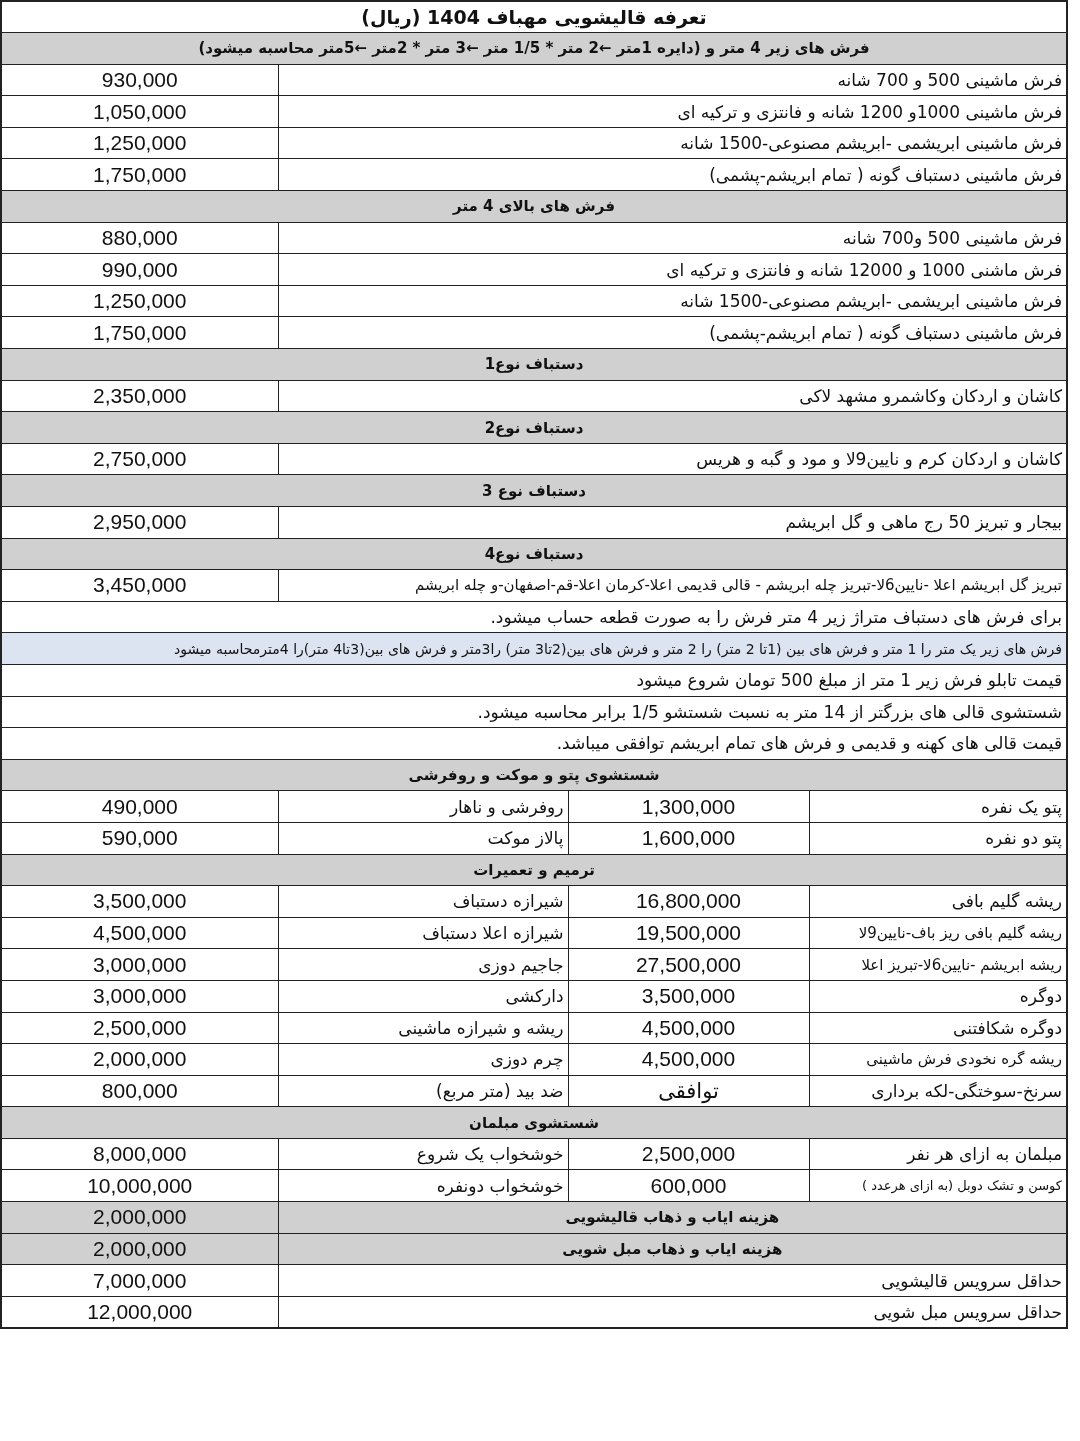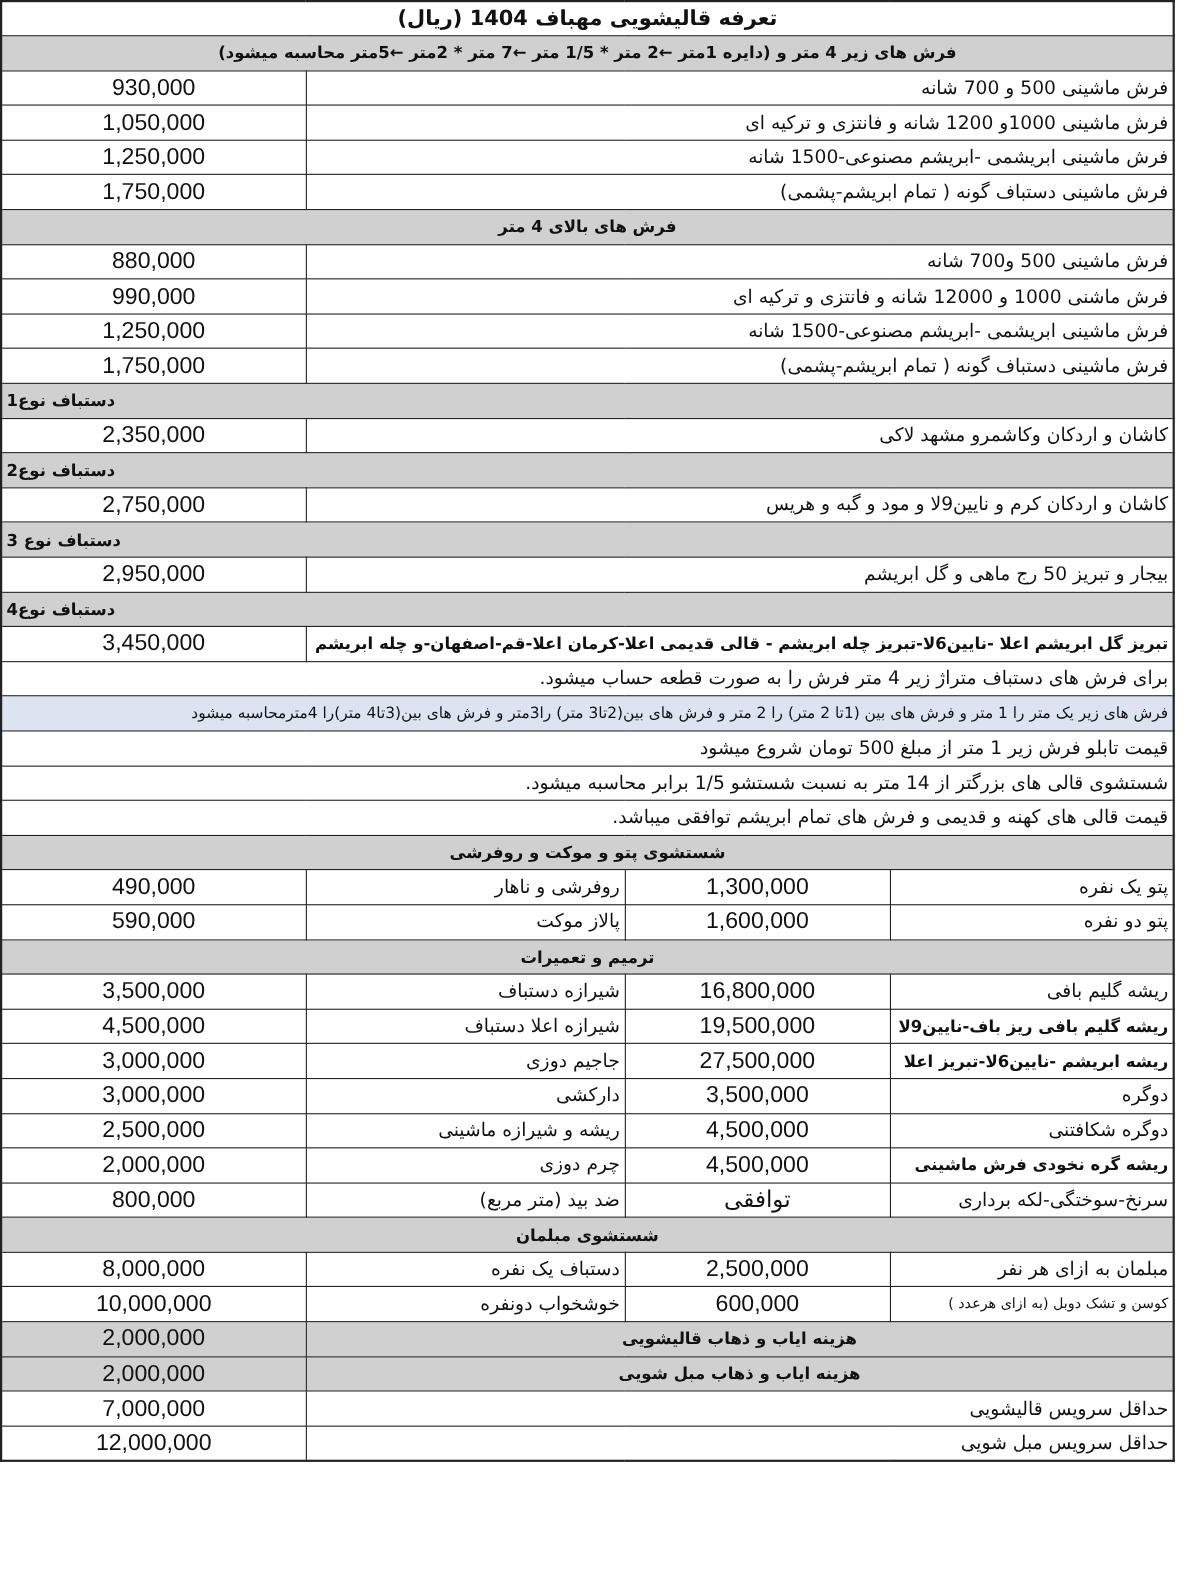--- a/index.html
+++ b/index.html
@@ -15,43 +15,43 @@
     height: 31.6px; padding: 0 4px;
     font-size: 17px; color: #111;
     white-space: nowrap; overflow: hidden;
     box-sizing: border-box;
   }
   #sheet td.num { text-align: center; font-family: "Liberation Sans", sans-serif; font-size: 21px; direction: ltr; margin-top: 47px; }
   #sheet td.txt { text-align: right; direction: rtl; }
   #sheet td.title { text-align: center; direction: rtl; font-weight: bold; font-size: 19px; background: #fff; }
   #sheet tr.gray td { background: #d0d0d0; }
   #sheet tr.gray td.hdr { text-align: center; direction: rtl; font-weight: bold; font-size: 15px; }
-  #sheet tr.gray td.hdr-r { text-align: left; direction: rtl; font-weight: bold; font-size: 15px; }
+  #sheet tr.gray td.hdr-r { text-align: center; direction: rtl; font-weight: bold; font-size: 15px; }
   #sheet tr.blue td { background: #dce4f2; }
   #sheet tr.blue td.note { font-size: 14px; }
   #sheet td.note { text-align: right; direction: rtl; font-size: 17px; }
   #sheet td.bold-r { text-align: center; direction: rtl; font-weight: bold; font-size: 15px; }
-  #sheet td.sub { font-size: 15px; font-weight: bold; }
+  #sheet td.sub { font-size: 15px; }
 </style>
 </head>
 <body>
 
 <table id="sheet">
   <colgroup>
     <col style="width:277px">
       <col style="width:290px">
       <col style="width:241px">
       <col style="width:258px">
   </colgroup>
   <tbody>
     <tr>
       <td colspan="4" class="title">تعرفه قالیشویی مهباف 1404    (ریال)</td>
     </tr>
     <tr class="gray">
-      <td colspan="4" class="hdr">فرش های زیر 4 متر   و (دایره  1متر  ←2 متر *      1/5 متر ←7 متر *      2متر ←5متر  محاسبه میشود)</td>
+      <td colspan="4" class="hdr">فرش های زیر 4 متر   و (دایره  1متر  ←2 متر *      1/5 متر ←3 متر *      2متر ←5متر  محاسبه میشود)</td>
     </tr>
 
     <tr>
       <td class="num">930,000</td>
       <td colspan="3" class="txt">فرش ماشینی 500 و 700 شانه</td>
     </tr>
     <tr>
       <td class="num">1,050,000</td>
       <td colspan="3" class="txt">فرش ماشینی 1000و 1200 شانه و فانتزی و ترکیه ای</td>
     </tr>
@@ -189,21 +189,21 @@
       <td class="txt">ضد بید (متر مربع)</td>
       <td class="num" style="direction:rtl">توافقی</td>
       <td class="txt">سرنخ-سوختگی-لکه برداری</td>
     </tr>
 
     <tr class="gray">
       <td colspan="4" class="hdr">شستشوی مبلمان</td>
     </tr>
     <tr>
       <td class="num">8,000,000</td>
-      <td class="txt">دستباف یک نفره</td>
+      <td class="txt">خوشخواب یک شروع</td>
       <td class="num">2,500,000</td>
       <td class="txt">مبلمان به ازای هر نفر</td>
     </tr>
     <tr>
       <td class="num">10,000,000</td>
       <td class="txt">خوشخواب دونفره</td>
       <td class="num">600,000</td>
       <td class="txt" style="font-size:13px">کوسن و تشک دوبل (به ازای هرعدد )</td>
     </tr>
 

